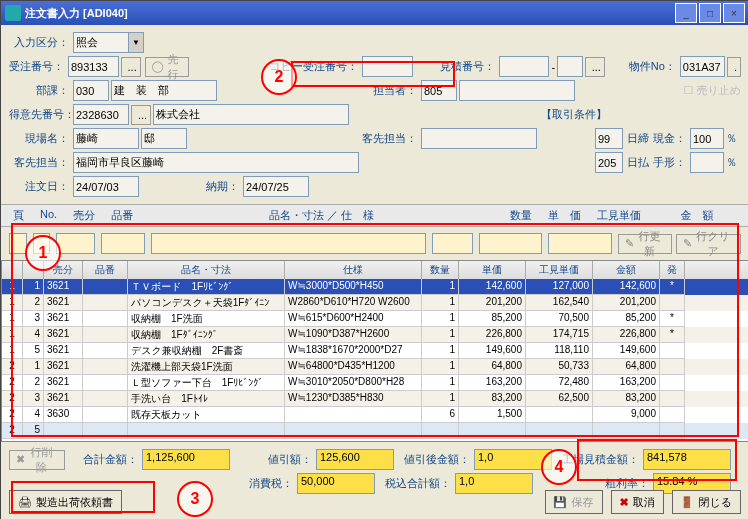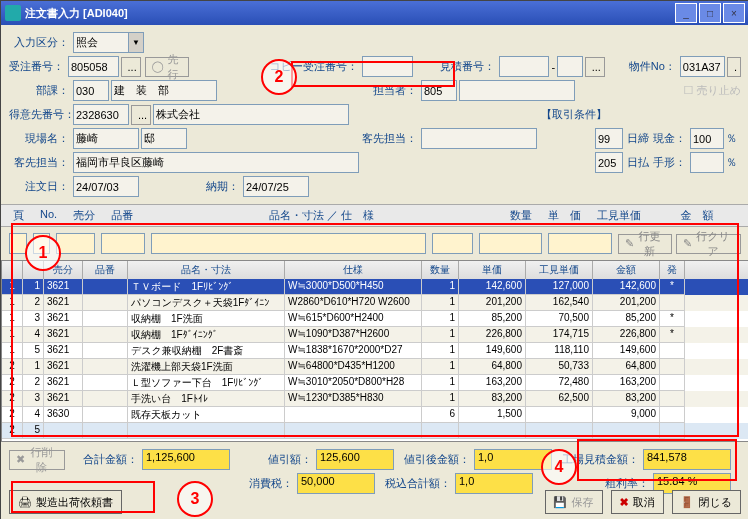--- a/index.html
+++ b/index.html
@@ -79,21 +79,21 @@
     <div class="row">
       <span class="lbl" style="width:60px">入力区分：</span>
       <div class="combo">
         <span class="inp ro" style="width:50px">照会</span>
         <span class="cbtn">▼</span>
       </div>
     </div>
 
     <div class="row">
       <span class="lbl" style="width:60px">受注番号：</span>
-      <span class="inp ro" style="width:50px">805058</span>
+      <span class="inp ro" style="width:50px">893133</span>
       <button class="btn" style="width:20px;margin-left:2px">...</button>
       <button class="btn grey" style="margin-left:4px">◯ <span>先行</span></button>
 
       <span class="lbl" style="width:100px;margin-left:80px">コピー受注番号：</span>
       <span class="inp ro" style="width:50px"></span>
 
       <span class="lbl" style="width:70px;margin-left:20px">見積番号：</span>
       <span class="inp ro" style="width:50px"></span>
       <span style="padding:0 2px">-</span>
       <span class="inp ro" style="width:22px"></span>

